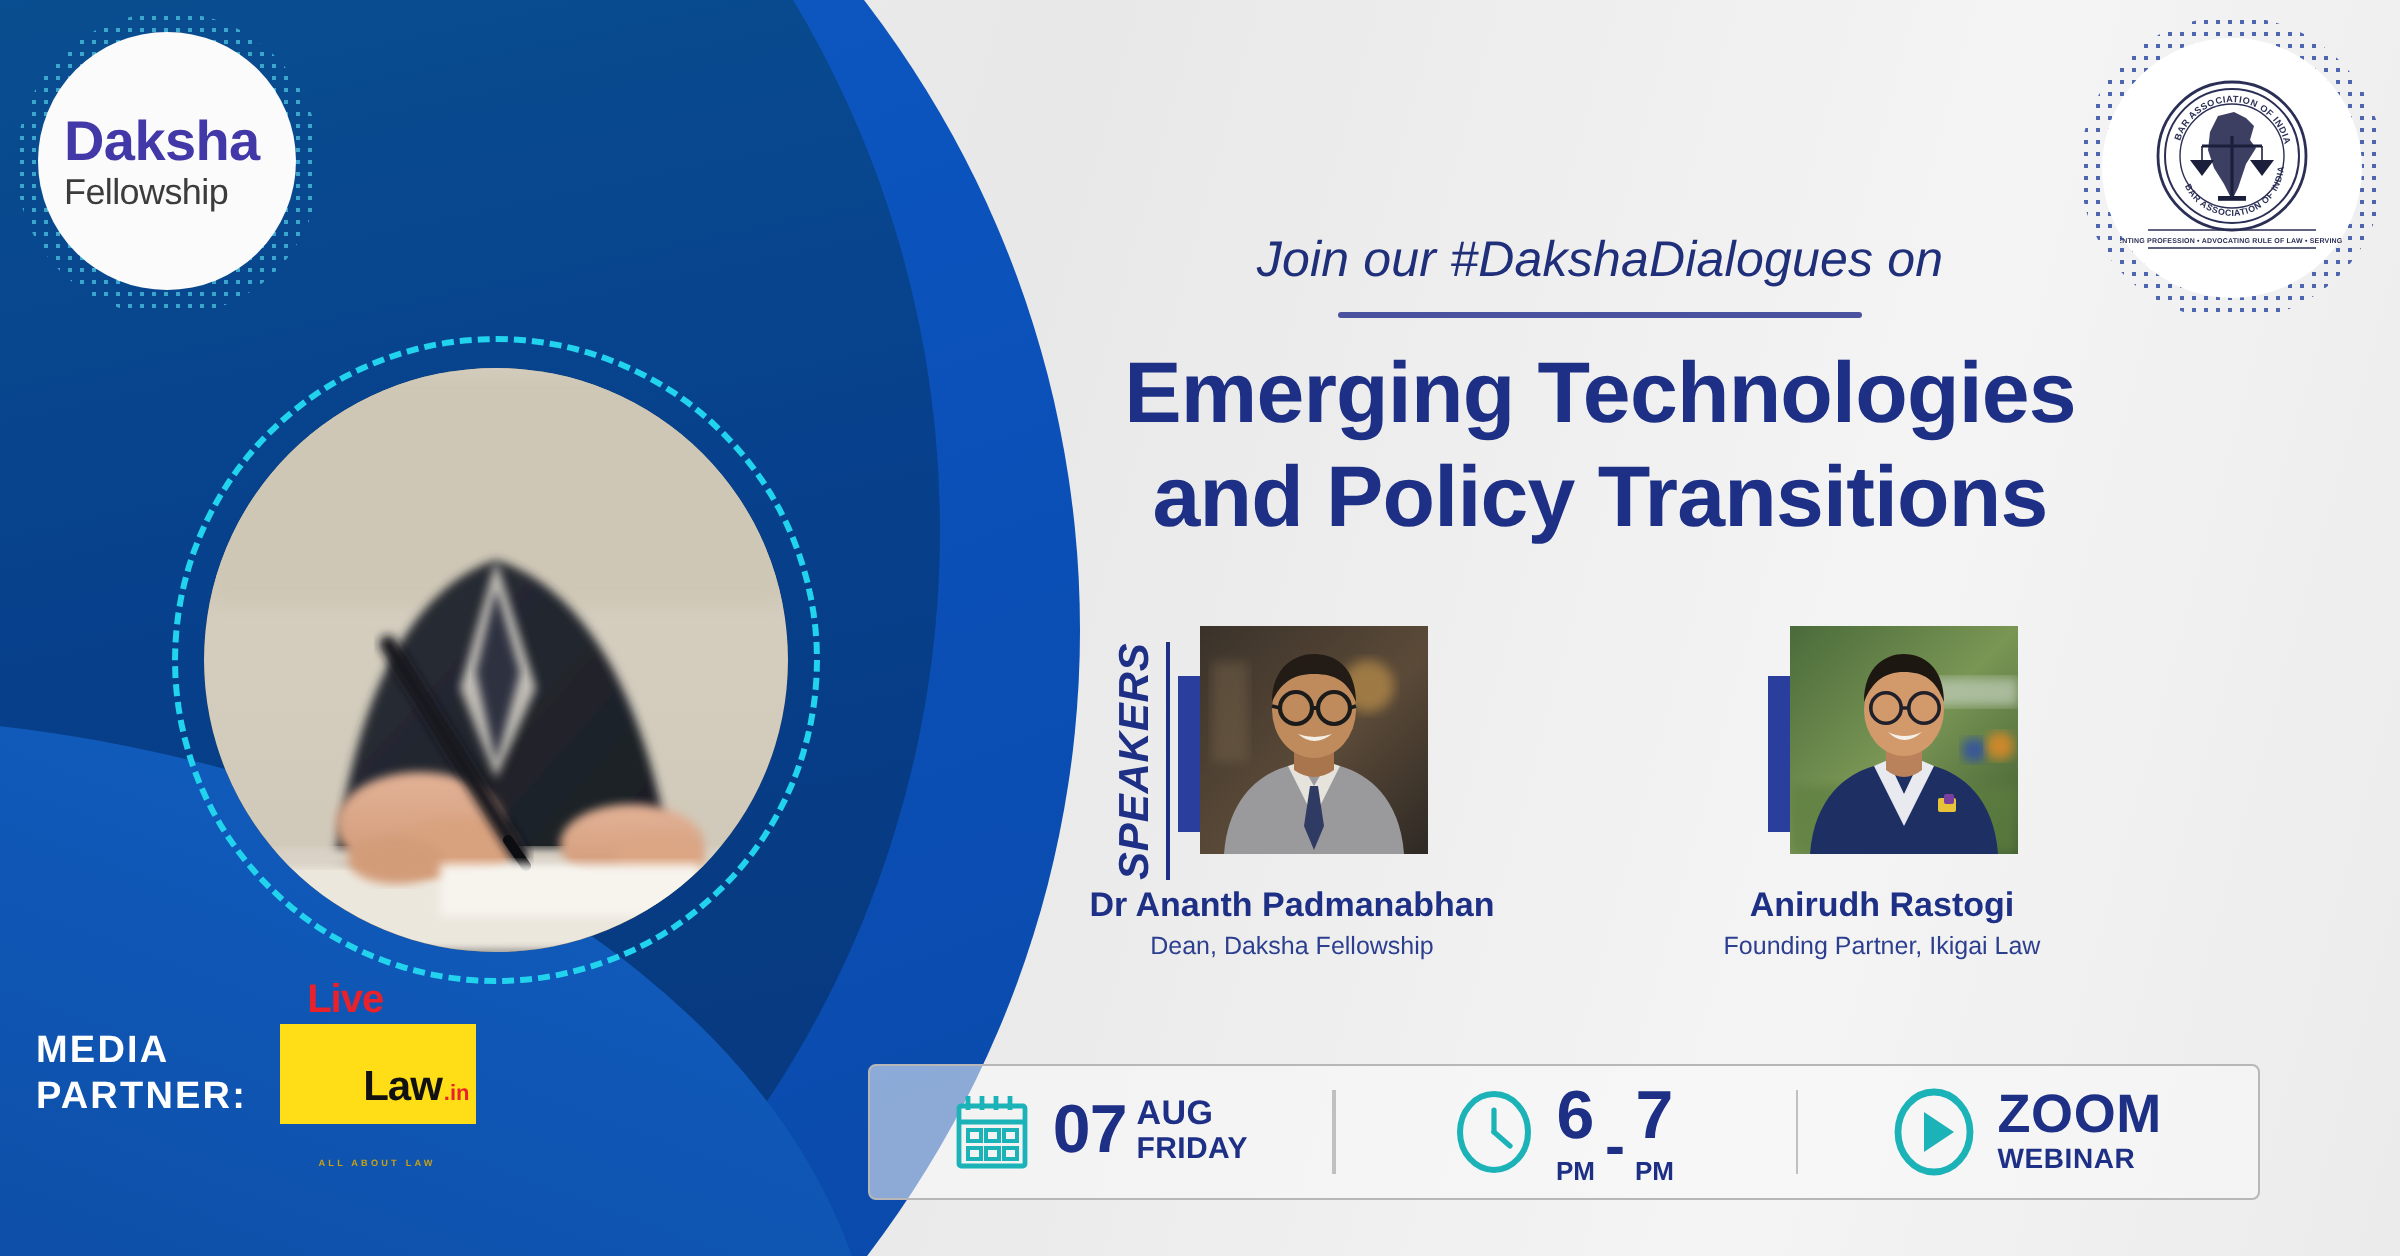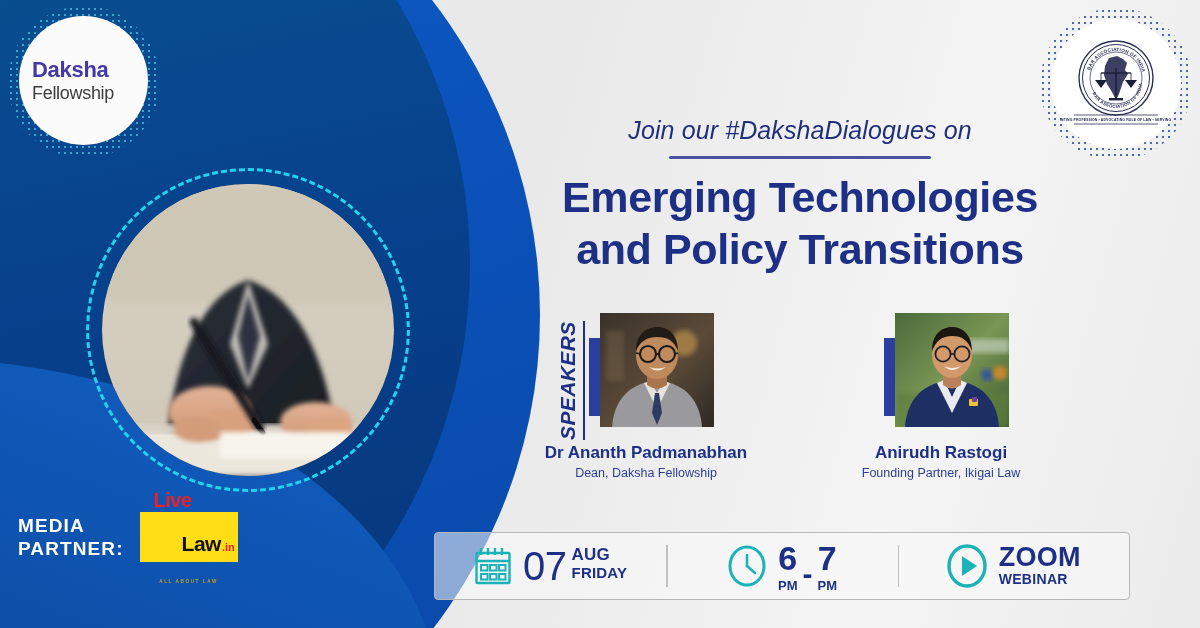--- a/index.html
+++ b/index.html
@@ -55,21 +55,21 @@
 
   
   .daksha-logo {
     position:absolute; left:19px; top:16px;
     width:129px; height:129px; border-radius:50%;
     background:#fbfbfb;
     display:flex; flex-direction:column;
     align-items:flex-start; justify-content:center;
     padding-left:13px;
   }
-  .daksha-logo .l1 { font-size:22px; font-weight:bold; color:#4338a8; letter-spacing:-.3px; line-height:1.12; }
+  .daksha-logo .l1 { font-size:28px; font-weight:bold; color:#4338a8; letter-spacing:-.3px; line-height:1.12; }
   .daksha-logo .l2 { font-size:18px; font-weight:400; color:#3c3c3c; letter-spacing:-.3px; line-height:1.12; }
 
   
   .hero-ring {
     position:absolute; left:86px; top:168px;
     width:324px; height:324px; border-radius:50%;
     border:3px dashed #22d3ee;
   }
   .hero-photo {
     position:absolute; left:102px; top:184px;
@@ -160,21 +160,21 @@
     flex:1; display:flex; align-items:center; justify-content:center;
     gap:11px; position:relative;
   }
   .info-cell + .info-cell::before {
     content:""; position:absolute; left:0; top:12px; bottom:12px;
     width:1.5px; background:#c0c0c0;
   }
   .info-icon { flex:0 0 auto; display:flex; align-items:center; }
   .info-txt { display:flex; align-items:flex-start; }
 
-  .big-num { font-size:40px; font-weight:normal; color:#1d3086; line-height:1; letter-spacing:-.5px; }
+  .big-num { font-size:34px; font-weight:bold; color:#1d3086; line-height:1; letter-spacing:-.5px; }
   .stack { display:flex; flex-direction:column; justify-content:center; margin-left:5px; }
   .stack .up { font-size:17px; font-weight:bold; color:#1d3086; line-height:1.05; letter-spacing:.2px; }
   .stack .dn { font-size:15px; font-weight:bold; color:#1d3086; line-height:1.15; letter-spacing:.2px; }
 
   .time-grp { display:flex; align-items:flex-end; }
   .tnum { font-size:34px; font-weight:bold; color:#1d3086; line-height:1; }
   .tdash { font-size:30px; font-weight:bold; color:#1d3086; line-height:1; margin:0 5px; position:relative; top:-3px;}
   .tsub { font-size:13px; font-weight:bold; color:#1d3086; margin-top:4px; text-align:center; line-height:1; }
   .tcol { display:flex; flex-direction:column; align-items:center; }
 

